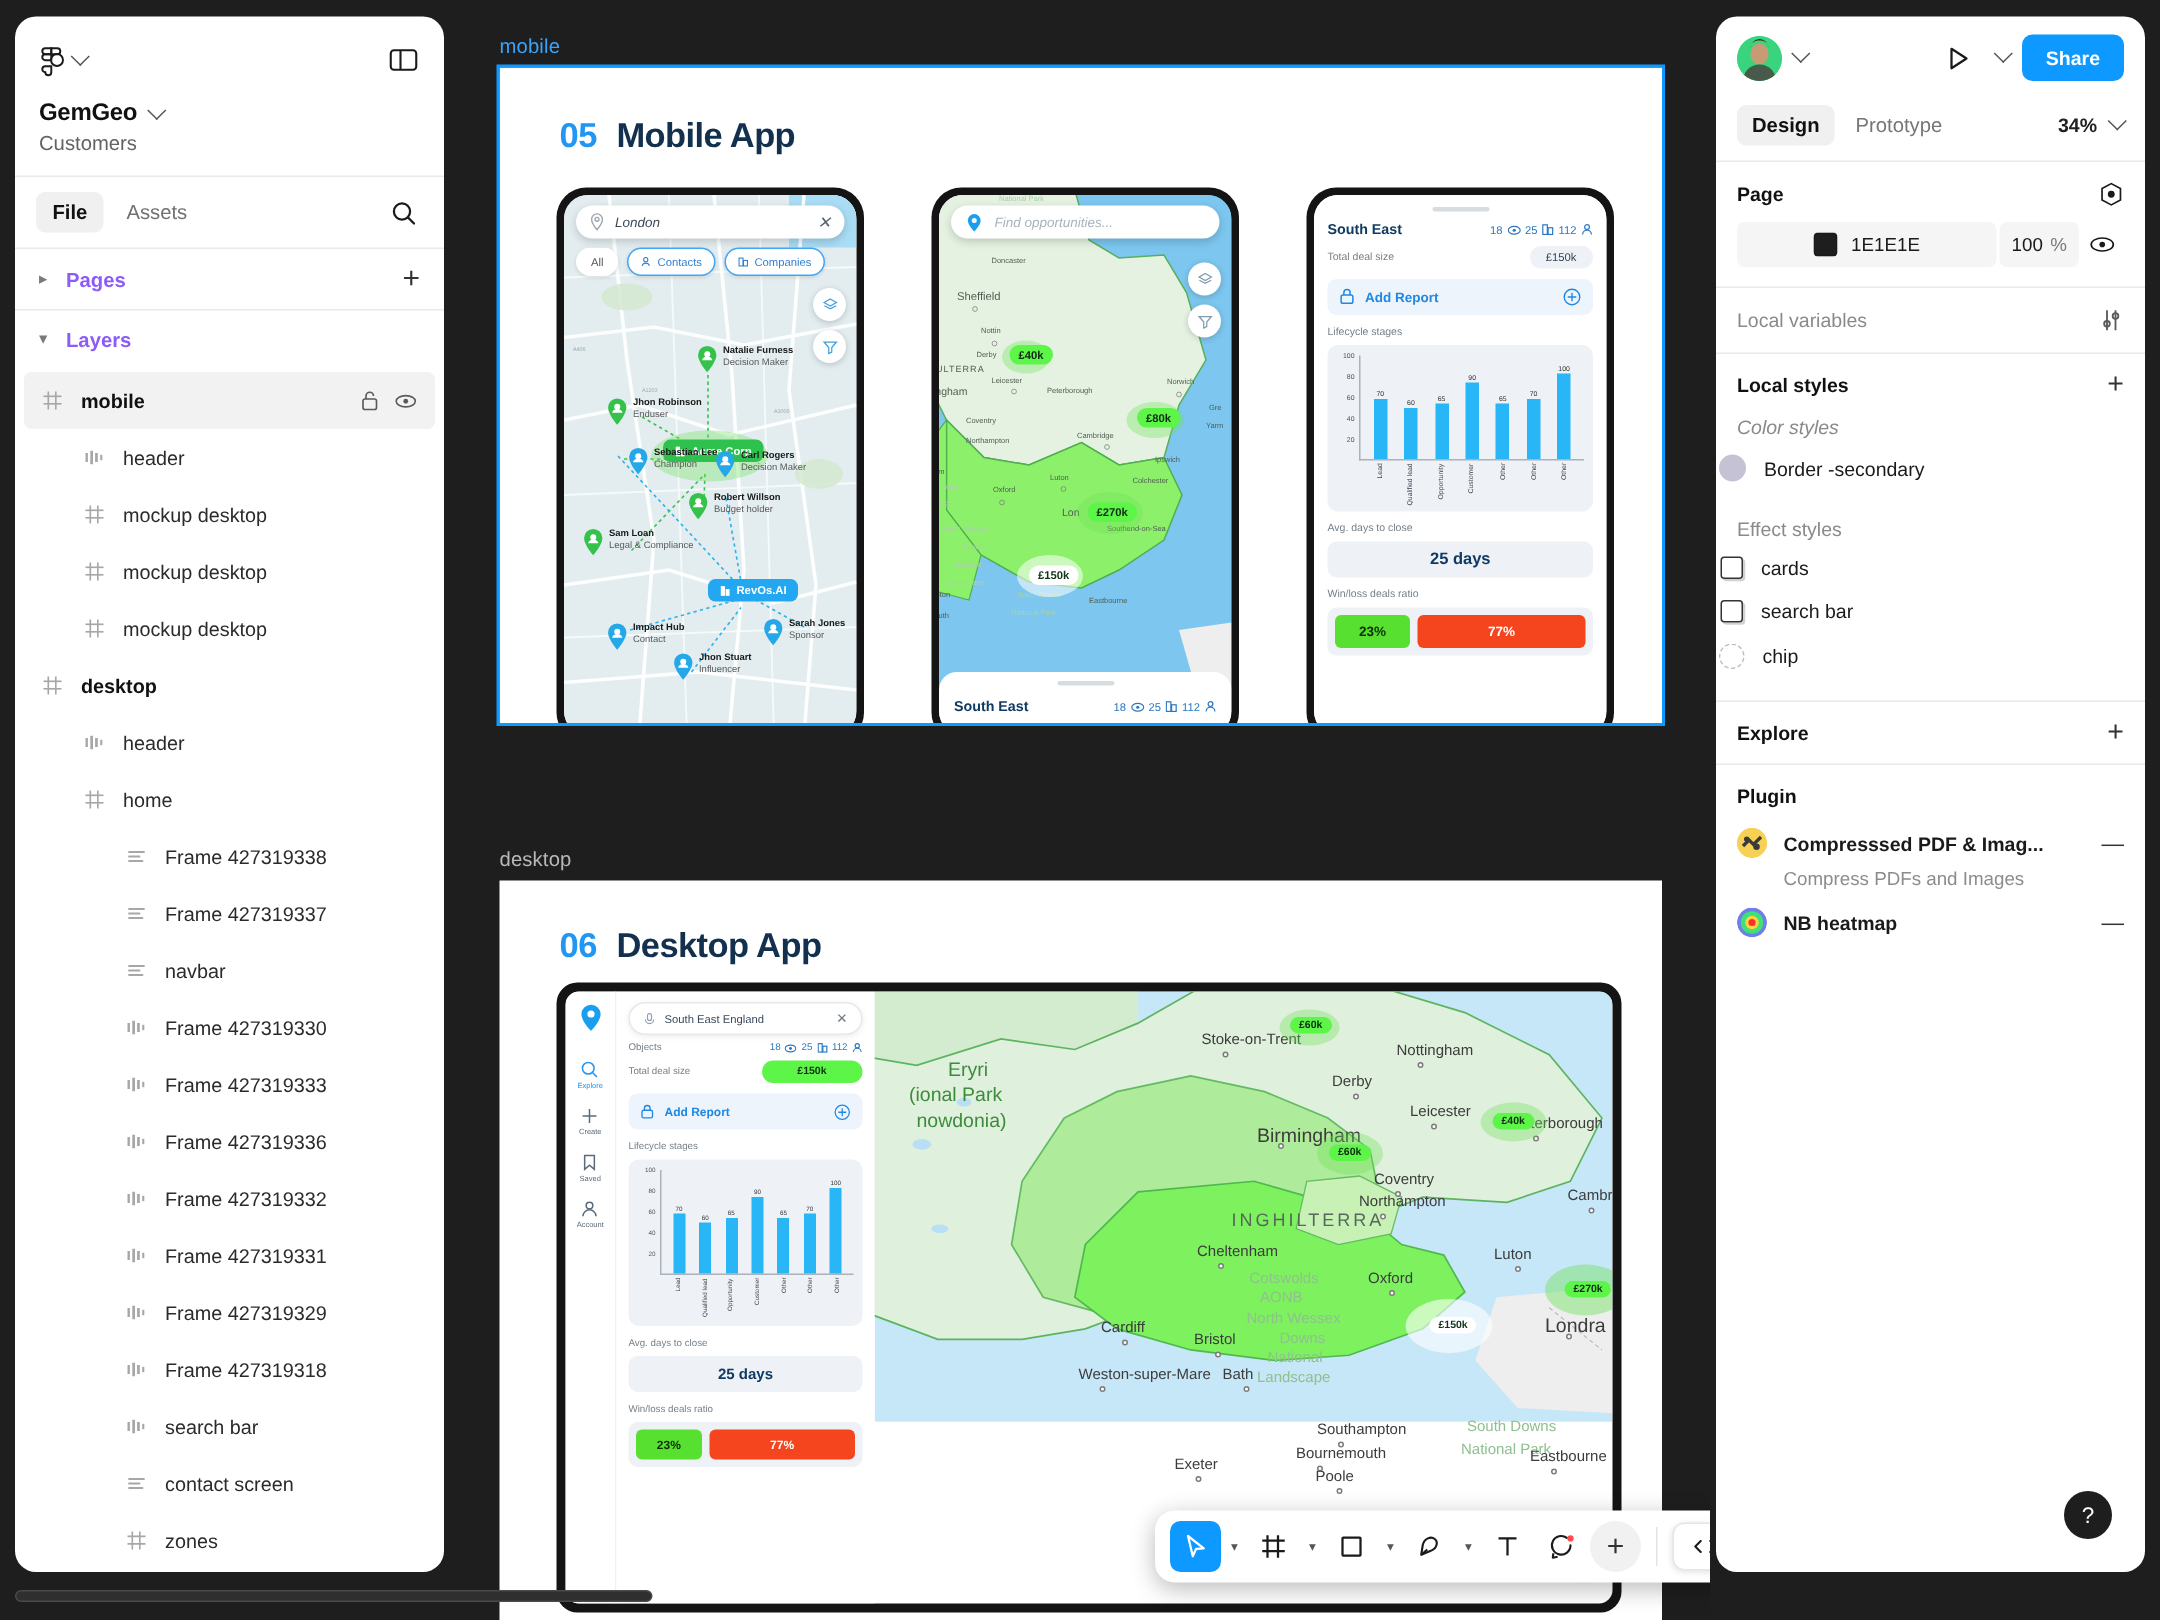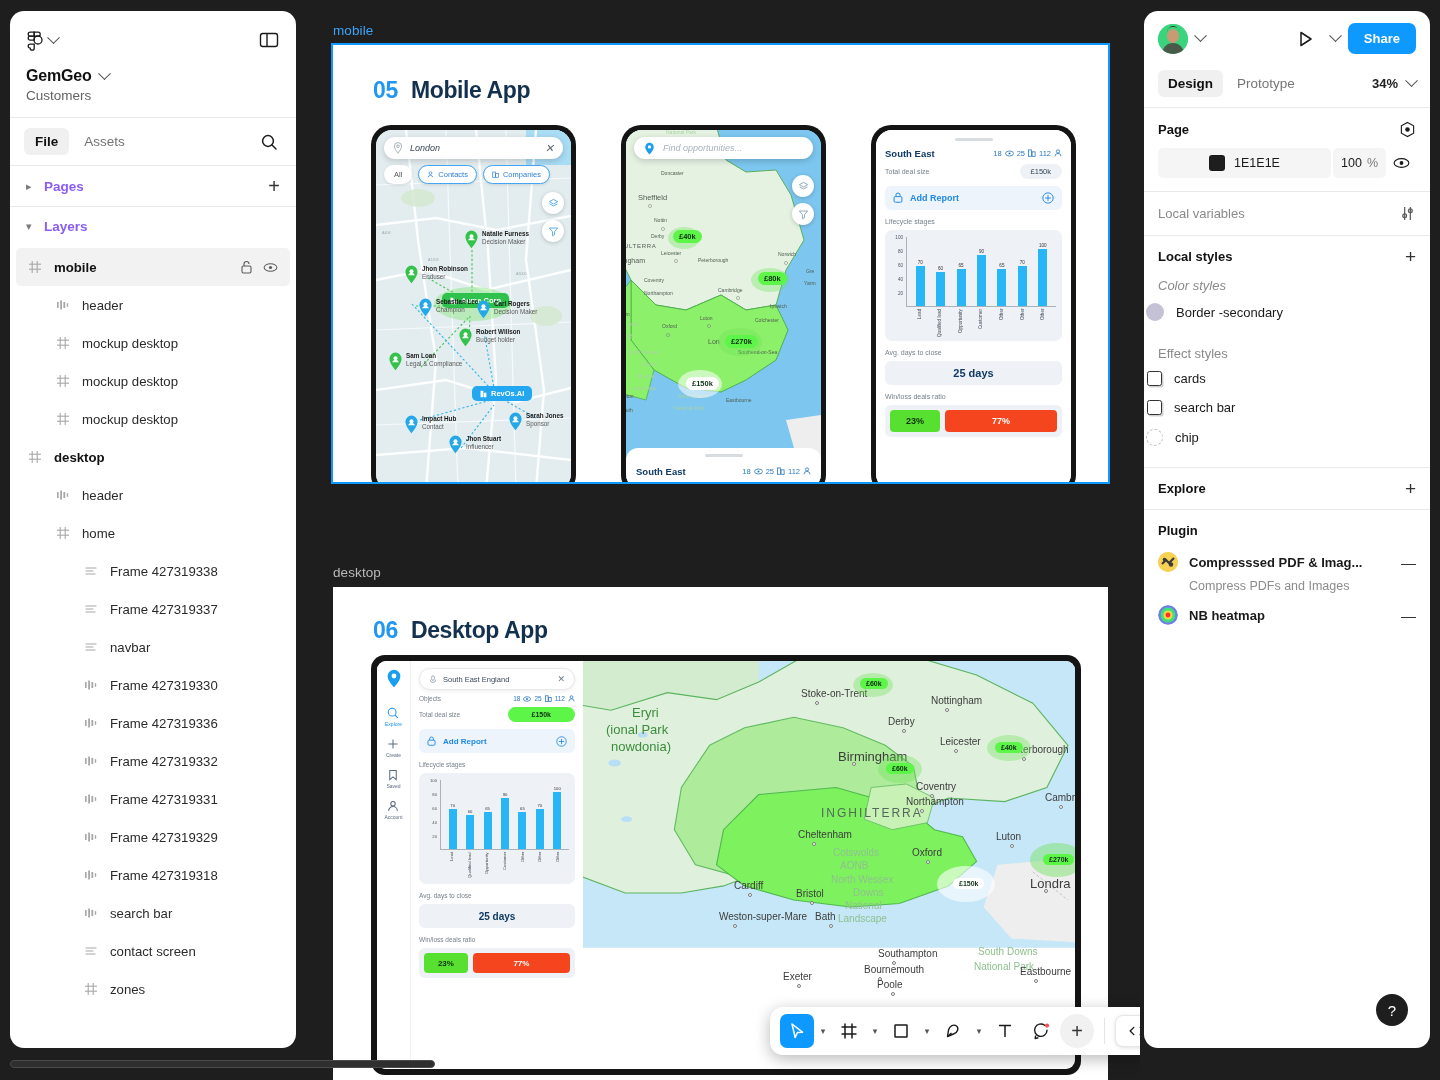--- a/index.html
+++ b/index.html
@@ -448,20 +448,33 @@
             <svg width="14" height="14" viewBox="0 0 14 14">
               <g fill="#a7a7a7">
                 <rect x="1" y="4" width="1.6" height="6"></rect>
                 <rect x="4.2" y="2.5" width="1.8" height="9"></rect>
                 <rect x="7.4" y="4" width="1.8" height="6"></rect>
                 <rect x="10.8" y="5.2" width="1.4" height="3.6"></rect>
               </g>
             </svg>
           </span>
           <span class="lname">Frame 427319330</span>
+        </div>
+        <div class="layer" style="padding-left: 72px;">
+          <span class="licon">
+            <svg width="14" height="14" viewBox="0 0 14 14">
+              <g fill="#a7a7a7">
+                <rect x="1" y="4" width="1.6" height="6"></rect>
+                <rect x="4.2" y="2.5" width="1.8" height="9"></rect>
+                <rect x="7.4" y="4" width="1.8" height="6"></rect>
+                <rect x="10.8" y="5.2" width="1.4" height="3.6"></rect>
+              </g>
+            </svg>
+          </span>
+          <span class="lname">Frame 427319333</span>
         </div>
         <div class="layer" style="padding-left: 72px;">
           <span class="licon">
             <svg width="14" height="14" viewBox="0 0 14 14">
               <g fill="#a7a7a7">
                 <rect x="1" y="4" width="1.6" height="6"></rect>
                 <rect x="4.2" y="2.5" width="1.8" height="9"></rect>
                 <rect x="7.4" y="4" width="1.8" height="6"></rect>
                 <rect x="10.8" y="5.2" width="1.4" height="3.6"></rect>
               </g>

